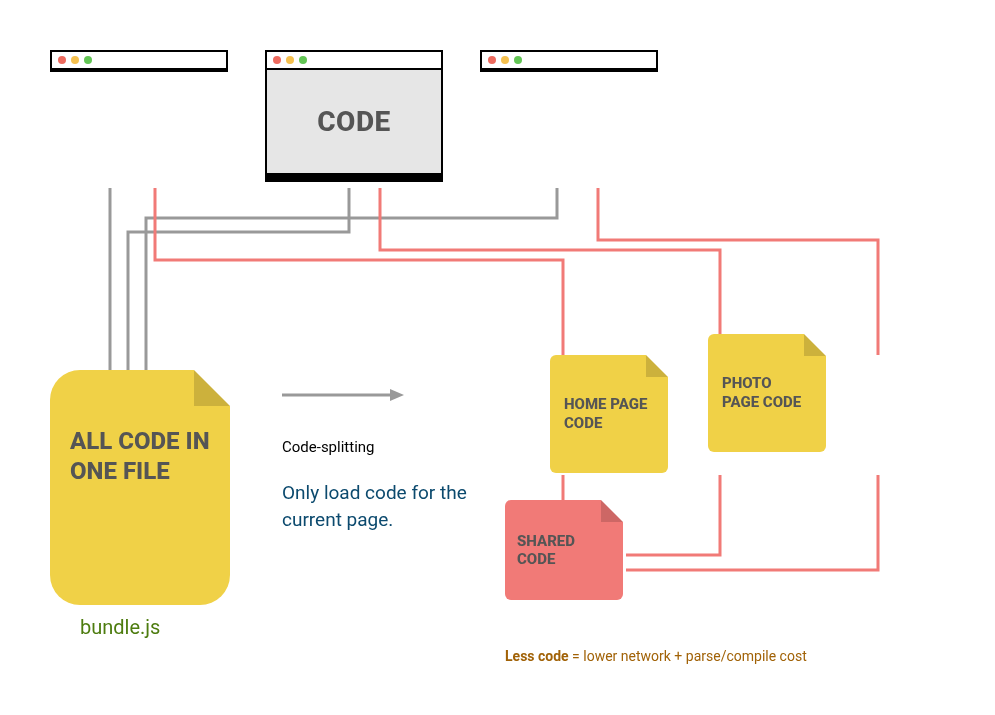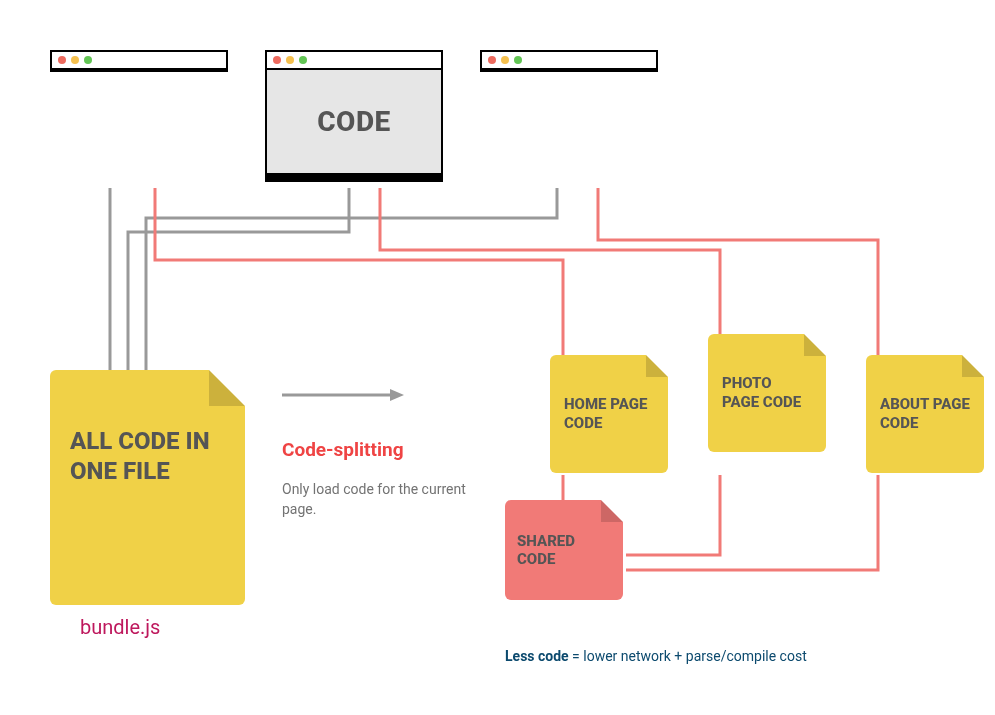--- a/index.html
+++ b/index.html
@@ -58,25 +58,26 @@
   
   .file {
     position: absolute;
     background: #f0d147;
     border-radius: 6px;
     padding: 14px 14px;
     font-weight: 800;
     color: #555;
   }
   .file.big {
-    width: 195px;
+    width: 180px;
     height: 235px;
     font-size: 24px;
     line-height: 1.25;
     padding: 56px 20px 20px 20px;
+    border-radius: 30px;
   }
   .file.small {
     width: 118px;
     height: 118px;
     font-size: 15px;
     line-height: 1.25;
     display: flex;
     align-items: center;
     margin-left: 45px;
   }
@@ -101,40 +102,40 @@
   .file.small .corner, .file.shared .corner {
     border-left: 22px solid rgba(0,0,0,0.15);
     border-top: 22px solid #fff;
   }
   .file.big .corner::after, .file.small .corner::after, .file.shared .corner::after {
     content: "";
     position: absolute;
   }
   .caption {
     position: absolute;
-    color: #be185d;
+    color: #4d7c0f;
     font-size: 20px;
   }
   .mid-title {
     position: absolute;
-    font-weight: 700;
+    font-weight: 400;
+    font-size: 15px;
+    color: #000000;
+  }
+  .mid-body {
+    position: absolute;
     font-size: 19px;
-    color: #ef4444;
-  }
-  .mid-body {
-    position: absolute;
-    font-size: 14px;
-    color: #737373;
+    color: #0c4a6e;
     line-height: 1.4;
     width: 190px;
   }
   .footnote {
     position: absolute;
     font-size: 14px;
-    color: #0c4a6e;
+    color: #a16207;
   }
   .footnote b { font-weight: 700; }
 </style>
 </head>
 <body>
 
 <div class="canvas">
 
   <svg class="connectors" viewBox="0 0 995 715">
 
@@ -193,24 +194,20 @@
   <div class="mid-body" style="left:282px; top:480px;">Only load code for the current page.</div>
 
   <div class="file small" style="left:505px; top:355px;">
     <div class="corner"></div>
     <span>HOME PAGE CODE</span>
   </div>
   <div class="file small" style="left:663px; top:334px;">
     <div class="corner"></div>
     <span>PHOTO PAGE CODE</span>
   </div>
-  <div class="file small" style="left:821px; top:355px;">
-    <div class="corner"></div>
-    <span>ABOUT PAGE CODE</span>
-  </div>
 
   <div class="file shared" style="left:505px; top:500px;">
     <div class="corner"></div>
     <span>SHARED CODE</span>
   </div>
 
   <div class="footnote" style="left:505px; top:648px;">
     <b>Less code</b><span> = lower network + parse/compile cost</span>
   </div>
 

